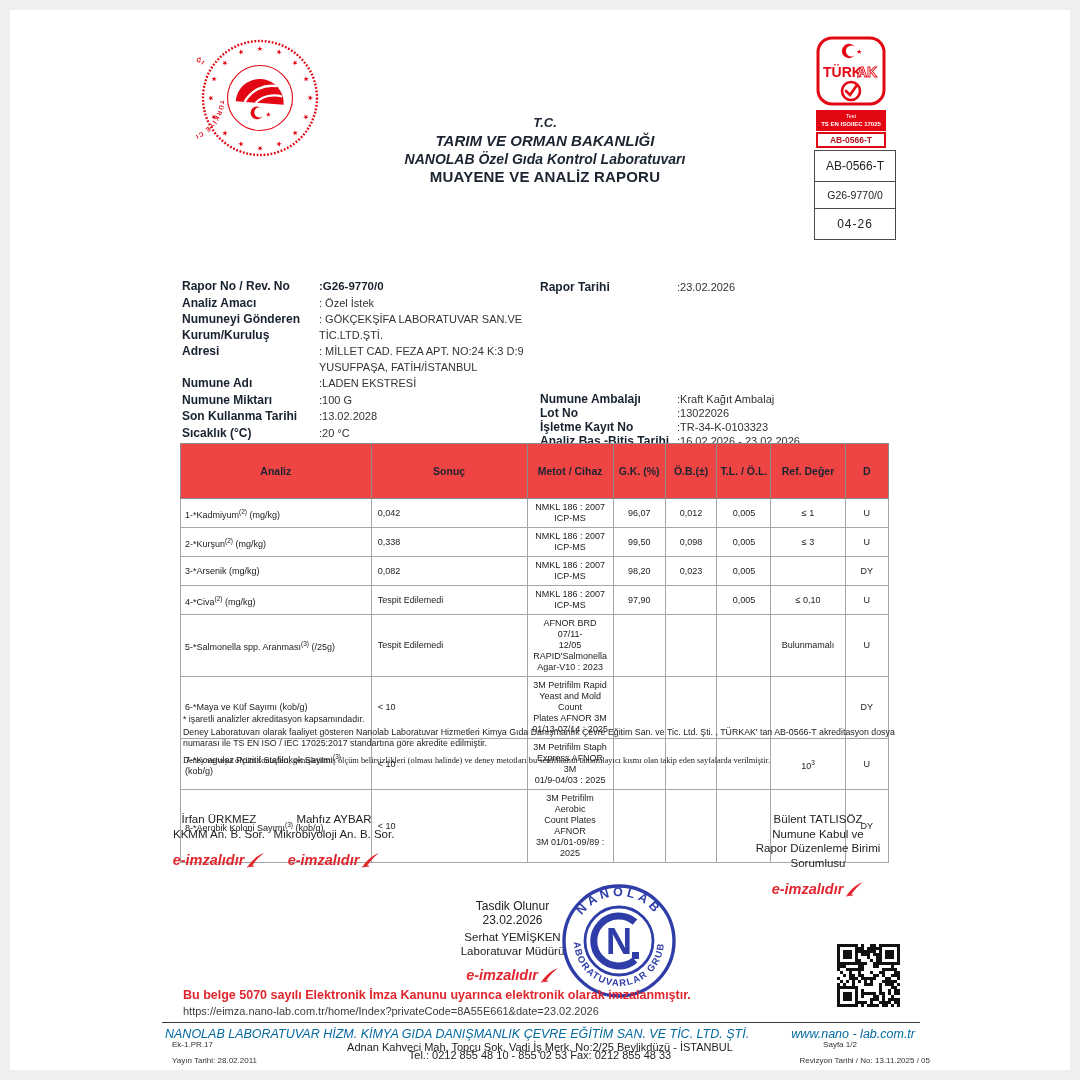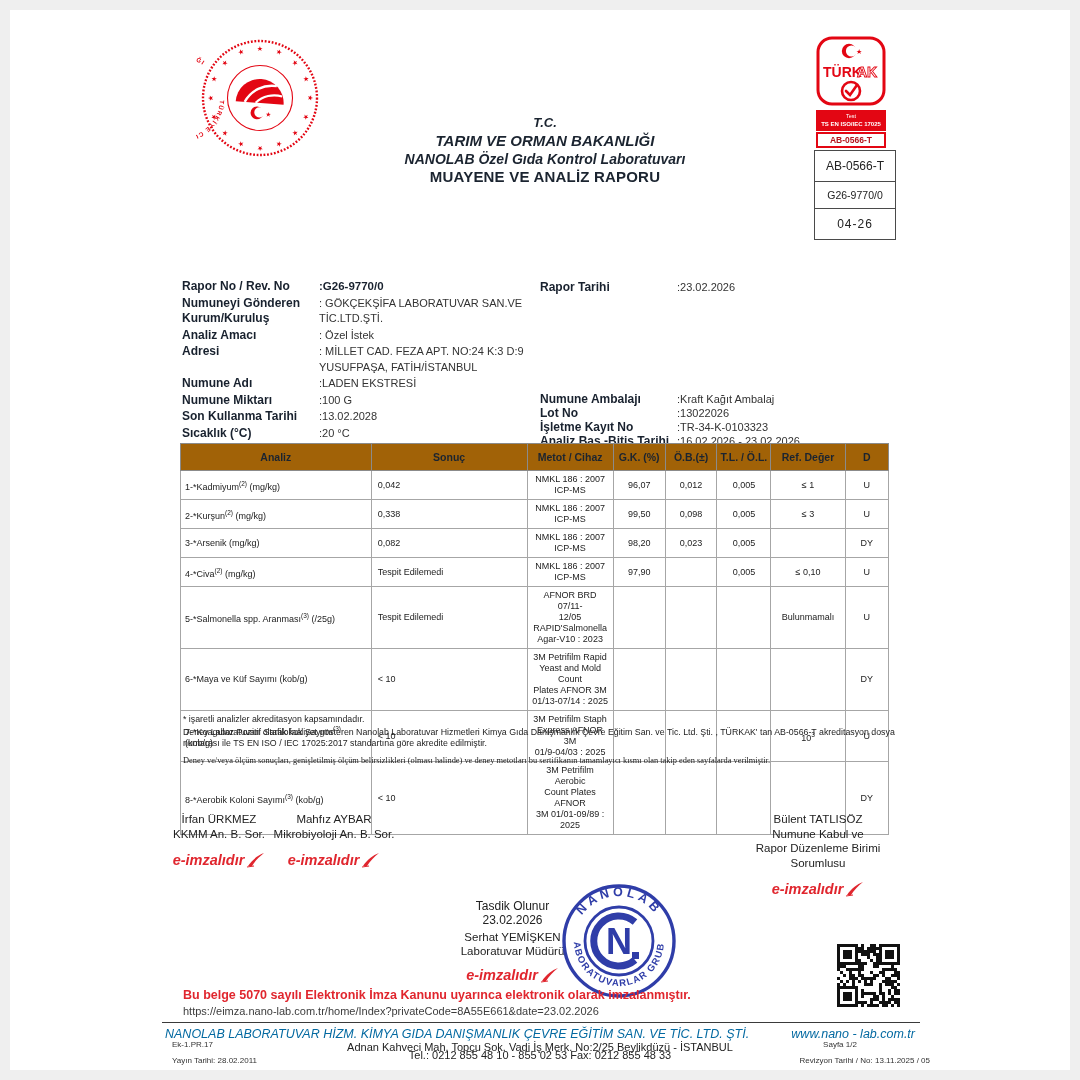--- a/index.html
+++ b/index.html
@@ -27,22 +27,22 @@
   .info-row{display:flex;margin-bottom:1px;}
   .info-row .lbl{flex:0 0 137px;font-weight:700;font-size:12px;line-height:15.5px;color:#18212e;}
   .info-row.nowrap .lbl{flex:0 0 auto;white-space:nowrap;}
   .info-row .val{font-size:11px;line-height:15.5px;color:#333;max-width:252px;}
   .info-row .val.bold{font-weight:700;color:#18212e;font-size:11.5px;}
   .info-right{position:absolute;left:540px;top:280px;width:360px;height:172px;}
   .info-right .info-row{position:absolute;left:0;width:360px;}
   
   .atable{position:absolute;left:180px;top:443px;width:709px;border-collapse:collapse;
           border:1.5px solid #7d7d7d;}
-  .atable th{background:#a16207;border:1px solid #8b8b8b;font-size:10.5px;font-weight:700;
-             padding:7px 2px;color:#1b2430;}
+  .atable th{background:#ef4444;border:1px solid #8b8b8b;font-size:10.5px;font-weight:700;
+             padding:21px 2px;color:#1b2430;}
   .atable td{border:1px solid #a6a6a6;font-size:9px;line-height:11px;padding:3px 3px;color:#222;
              text-align:center;vertical-align:middle;height:22px;}
   .atable td.c-analiz{text-align:left;padding-left:4px;}
   .atable td.c-sonuc{text-align:left;padding-left:6px;}
   .atable sup{font-size:6.5px;}
   
   .footnotes{position:absolute;left:183px;top:714px;width:714px;color:#222;}
   .fn{font-size:8.8px;line-height:11.5px;margin:0 0 1px 0;}
   .fn.gap{margin-top:13px;}
   .fn-serif{font-family:"Liberation Serif","DejaVu Serif",serif;font-size:8.4px;margin-top:6px;color:#1a1a1a;}
@@ -145,26 +145,26 @@
     <div class="cell">G26-9770/0</div>
     <div class="cell">04-26</div>
   </div>
 
   <div class="info-left" id="info-left">
       <div class="info-row">
         <span class="lbl">Rapor No / Rev. No</span>
         <span class="val bold">:G26-9770/0</span>
       </div>
       <div class="info-row">
+        <span class="lbl">Analiz Amacı</span>
+        <span class="val">: Özel İstek</span>
+      </div>
+      <div class="info-row">
         <span class="lbl">Numuneyi Gönderen Kurum/Kuruluş</span>
         <span class="val">: GÖKÇEKŞİFA LABORATUVAR SAN.VE TİC.LTD.ŞTİ.</span>
-      </div>
-      <div class="info-row">
-        <span class="lbl">Analiz Amacı</span>
-        <span class="val">: Özel İstek</span>
       </div>
       <div class="info-row">
         <span class="lbl">Adresi</span>
         <span class="val">: MİLLET CAD. FEZA APT. NO:24 K:3 D:9 YUSUFPAŞA, FATİH/İSTANBUL</span>
       </div>
       <div class="info-row">
         <span class="lbl">Numune Adı</span>
         <span class="val">:LADEN EKSTRESİ</span>
       </div>
       <div class="info-row">

